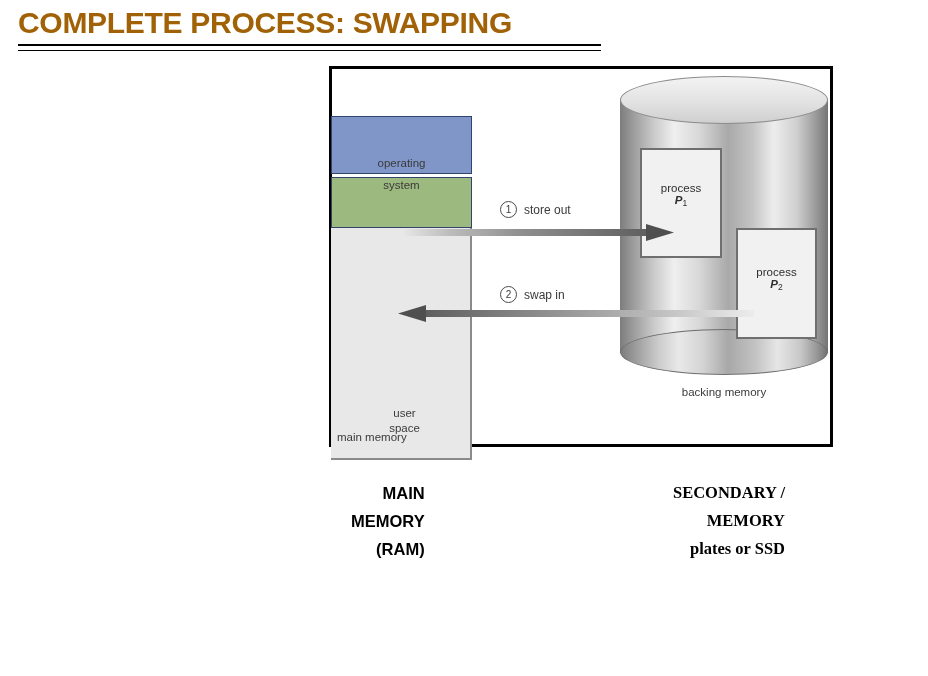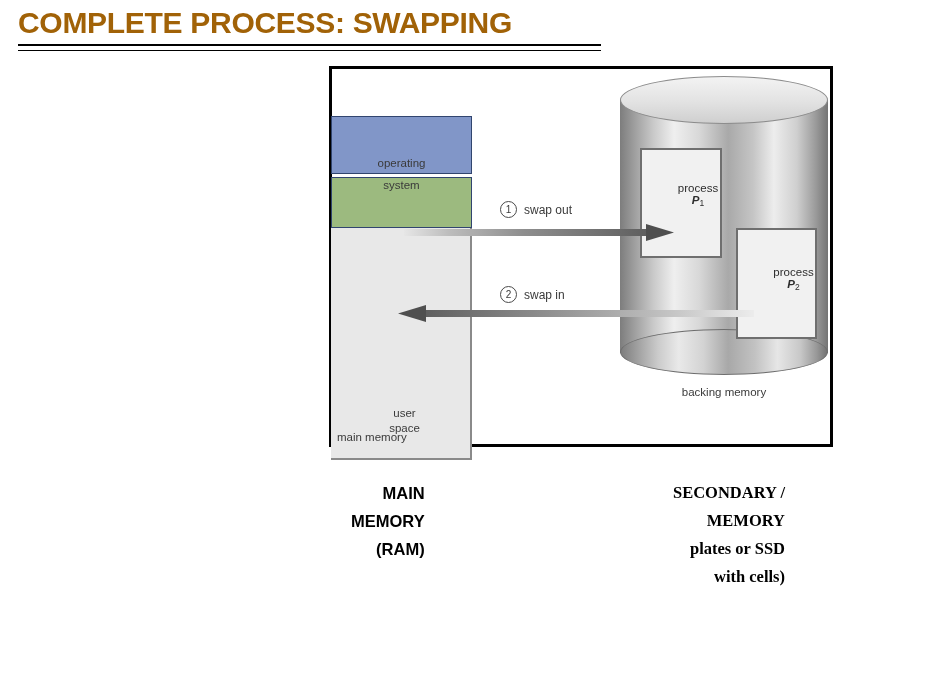--- a/index.html
+++ b/index.html
@@ -180,21 +180,21 @@
     height: 110px;
   }
   #process-box-2 {
     left: 118px;
     top: 152px;
     width: 81px;
     height: 111px;
   }
   .process-label {
     position: absolute;
-    left: 17px;
+    left: 0;
     width: 100%;
     text-align: center;
     font-size: 11.5px;
     color: #2d2d2d;
     white-space: nowrap;
   }
   #process-label-1 { top: 32px; }
   #process-label-2 { top: 36px; }
   .process-label sub {
     font-size: 8.5px;
@@ -325,31 +325,30 @@
       <stop offset="68%" stop-color="#b9b9b9"></stop>
       <stop offset="100%" stop-color="#ececec"></stop>
     </linearGradient>
   </defs>
   <rect x="22" y="7" width="334" height="7" fill="url(#gradIn)"></rect>
   <polygon points="28,2 0,10.5 28,19" fill="#4f4f4f"></polygon>
 </svg>
 
 <div class="step-label" id="step-swap-out">
   <span class="step-circle">1</span>
-  <span>swap out</span>
+  <span>store out</span>
 </div>
 <div class="step-label" id="step-swap-in">
   <span class="step-circle">2</span>
   <span>swap in</span>
 </div>
 
 <div class="caption" id="caption-main-memory">
   <div>MAIN</div>
   <div>MEMORY</div>
   <div>(RAM)</div>
 </div>
 
 <div class="caption" id="caption-secondary">
   <div>SECONDARY /</div>
   <div>MEMORY</div>
   <div>plates or SSD</div>
-  <div>with cells)</div>
 </div>
 
 </body></html>

